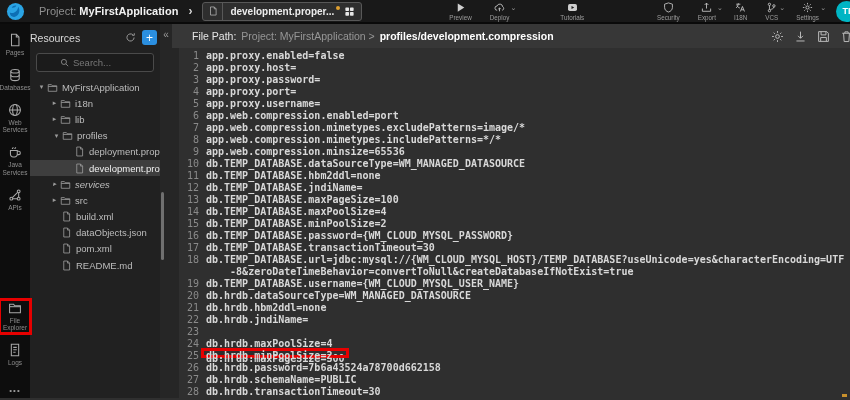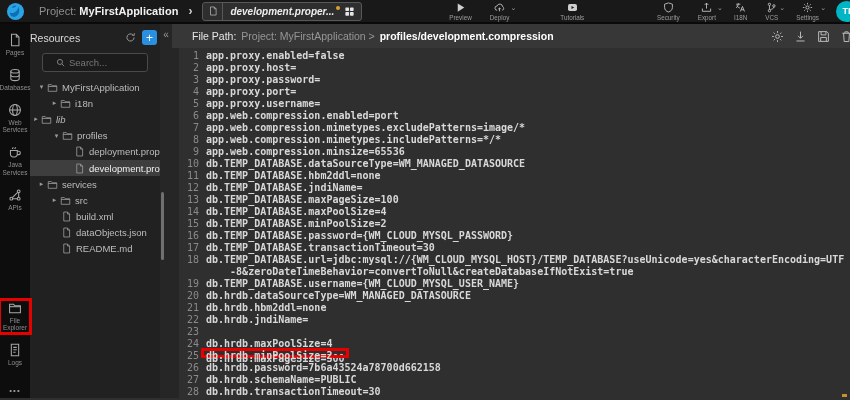--- a/index.html
+++ b/index.html
@@ -8,21 +8,21 @@
 
   
   .topbar { height:24px; background:#191919; border-bottom:2px solid #0a0a0a;
             display:flex; align-items:center; padding-left:6px; overflow:hidden; }
   .logo { width:19px; height:19px; flex:none; margin-right:14px; }
   .proj { font-size:11px; white-space:nowrap; }
   .proj .plabel { color:#8f8f8f; }
   .proj .pname { color:#f2f2f2; font-weight:700; }
   .crumb-chev { margin:0 10px; color:#d6d6d6; font-size:12px; font-weight:700; line-height:1; }
   .tab { display:flex; align-items:center; height:19px; background:#2e2e2e;
-         border:1px solid #585858; border-radius:3px; flex:none;font-style:italic; }
+         border:1px solid #585858; border-radius:3px; flex:none; }
   .tab-file-icon { width:20px; height:100%; display:flex; align-items:center; justify-content:center;
                    border-right:1px solid #585858; color:#b5b5b5; }
   .tab-file-icon svg { width:10px; height:10px; }
   .tab-label { font-size:10px; font-weight:700; color:#ededed; padding:0 2px 0 7px; white-space:nowrap; }
   .mod-dot { width:4px; height:4px; border-radius:50%; background:var(--modified-orange,#e0a030);
              align-self:flex-start; margin-top:3px; }
   .tab-grid { color:#e6e6e6; margin:0 6px 0 4px; display:flex; }
   .tab-grid svg { width:11px; height:11px; }
 
   .actions { display:flex; align-items:center; }
@@ -55,22 +55,22 @@
 
   
   .resources { width:130px; background:#212121; flex:none; display:flex; flex-direction:column; overflow:hidden; }
   .res-header { height:23px; display:flex; align-items:center; padding:4px 3px 0 0; gap:6px; }
   .res-title { font-size:10.5px; color:#dadada; flex:1; }
   .res-refresh { color:#9a9a9a; display:flex; cursor:pointer; }
   .res-refresh svg { width:11px; height:11px; }
   .plus-btn { width:15px; height:15px; background:var(--accent-blue,#2b8fe0); color:#fff;
               border-radius:3px; display:flex; align-items:center; justify-content:center;
               font-size:12px; line-height:1; cursor:pointer; }
-  .search-box { margin:6px 12px 5px; height:19px; border:1px solid #4a4a4a; border-radius:3px;
-                background:#1b1b1b; display:flex; align-items:center; padding:0 13px; gap:4px; }
+  .search-box { margin:6px 6px 5px; height:19px; border:1px solid #4a4a4a; border-radius:3px;
+                background:#1b1b1b; display:flex; align-items:center; padding:0 23px; gap:4px; }
   .search-box svg { width:9px; height:9px; color:#8a8a8a; flex:none; }
   .search-box input { background:transparent; border:none; outline:none; color:#ccc;
                       font-size:9.5px; width:100%; font-family:"Liberation Sans",sans-serif; }
   .search-box input::placeholder { color:#787878; }
   .tree { flex:1; overflow:hidden; padding-top:2px; }
   .tree-row { height:16.2px; display:flex; align-items:center; font-size:9.5px; color:#bdbdbd;
               white-space:nowrap; overflow:hidden; cursor:pointer; }
   .tree-row.selected { background:#3e3e3e; color:#f0f0f0; }
   .caret { width:11px; flex:none; font-size:7px; color:#9a9a9a; text-align:center; }
   .t-icon { display:flex; flex:none; margin-right:4px; color:#9a9a9a; }
@@ -334,21 +334,21 @@
         <div class="tree-row" data-name="tree-item-i18n" style="padding-left: 19px;">
           <span class="caret" data-name="caret-right-icon">▸</span>
           <span class="t-icon" data-name="tree-folder-icon" style="display: flex;">
             <svg viewBox="0 0 16 16" fill="none" stroke="currentColor" stroke-width="1.2">
               <path d="M1.8 3.8h4.6l1.4 1.7h6.4v8H1.8z"></path>
               <path d="M1.8 6.5h12.4"></path>
             </svg>
           </span>
           <span data-name="tree-item-label">i18n</span>
         </div>
-        <div class="tree-row" data-name="tree-item-lib" style=" font-style: italic;">
+        <div class="tree-row" data-name="tree-item-lib" style="padding-left: 19px;">
           <span class="caret" data-name="caret-right-icon">▸</span>
           <span class="t-icon" data-name="tree-folder-icon" style="display: flex;">
             <svg viewBox="0 0 16 16" fill="none" stroke="currentColor" stroke-width="1.2">
               <path d="M1.8 3.8h4.6l1.4 1.7h6.4v8H1.8z"></path>
               <path d="M1.8 6.5h12.4"></path>
             </svg>
           </span>
           <span data-name="tree-item-label">lib</span>
         </div>
         <div class="tree-row" data-name="tree-item-profiles" style="padding-left: 21px;">
@@ -372,21 +372,21 @@
         </div>
         <div class="tree-row selected" data-name="tree-item-development-properties" style="padding-left: 44px;">
           <span class="t-icon" data-name="tree-file-icon" style="display: flex;">
             <svg viewBox="0 0 16 16" fill="none" stroke="currentColor" stroke-width="1.2">
               <path d="M4 1.5h5.5l3 3v10H4z"></path>
               <path d="M9.5 1.5v3h3"></path>
             </svg>
           </span>
           <span data-name="tree-item-label">development.properties</span>
         </div>
-        <div class="tree-row" data-name="tree-item-services" style="padding-left: 6px;">
+        <div class="tree-row" data-name="tree-item-services" style="padding-left: 19px; font-style: italic;">
           <span class="caret" data-name="caret-right-icon">▸</span>
           <span class="t-icon" data-name="tree-folder-icon" style="display: flex;">
             <svg viewBox="0 0 16 16" fill="none" stroke="currentColor" stroke-width="1.2">
               <path d="M1.8 3.8h4.6l1.4 1.7h6.4v8H1.8z"></path>
               <path d="M1.8 6.5h12.4"></path>
             </svg>
           </span>
           <span data-name="tree-item-label">services</span>
         </div>
         <div class="tree-row" data-name="tree-item-src" style="padding-left: 19px;">
@@ -409,20 +409,29 @@
           <span data-name="tree-item-label">build.xml</span>
         </div>
         <div class="tree-row" data-name="tree-item-dataobjects-json" style="padding-left: 31px;">
           <span class="t-icon" data-name="tree-file-icon" style="display: flex;">
             <svg viewBox="0 0 16 16" fill="none" stroke="currentColor" stroke-width="1.2">
               <path d="M4 1.5h5.5l3 3v10H4z"></path>
               <path d="M9.5 1.5v3h3"></path>
             </svg>
           </span>
           <span data-name="tree-item-label">dataObjects.json</span>
+        </div>
+        <div class="tree-row" data-name="tree-item-pom-xml" style="padding-left: 31px;">
+          <span class="t-icon" data-name="tree-file-icon" style="display: flex;">
+            <svg viewBox="0 0 16 16" fill="none" stroke="currentColor" stroke-width="1.2">
+              <path d="M4 1.5h5.5l3 3v10H4z"></path>
+              <path d="M9.5 1.5v3h3"></path>
+            </svg>
+          </span>
+          <span data-name="tree-item-label">pom.xml</span>
         </div>
         <div class="tree-row" data-name="tree-item-readme-md" style="padding-left: 31px;">
           <span class="t-icon" data-name="tree-file-icon" style="display: flex;">
             <svg viewBox="0 0 16 16" fill="none" stroke="currentColor" stroke-width="1.2">
               <path d="M4 1.5h5.5l3 3v10H4z"></path>
               <path d="M9.5 1.5v3h3"></path>
             </svg>
           </span>
           <span data-name="tree-item-label">README.md</span>
         </div>

